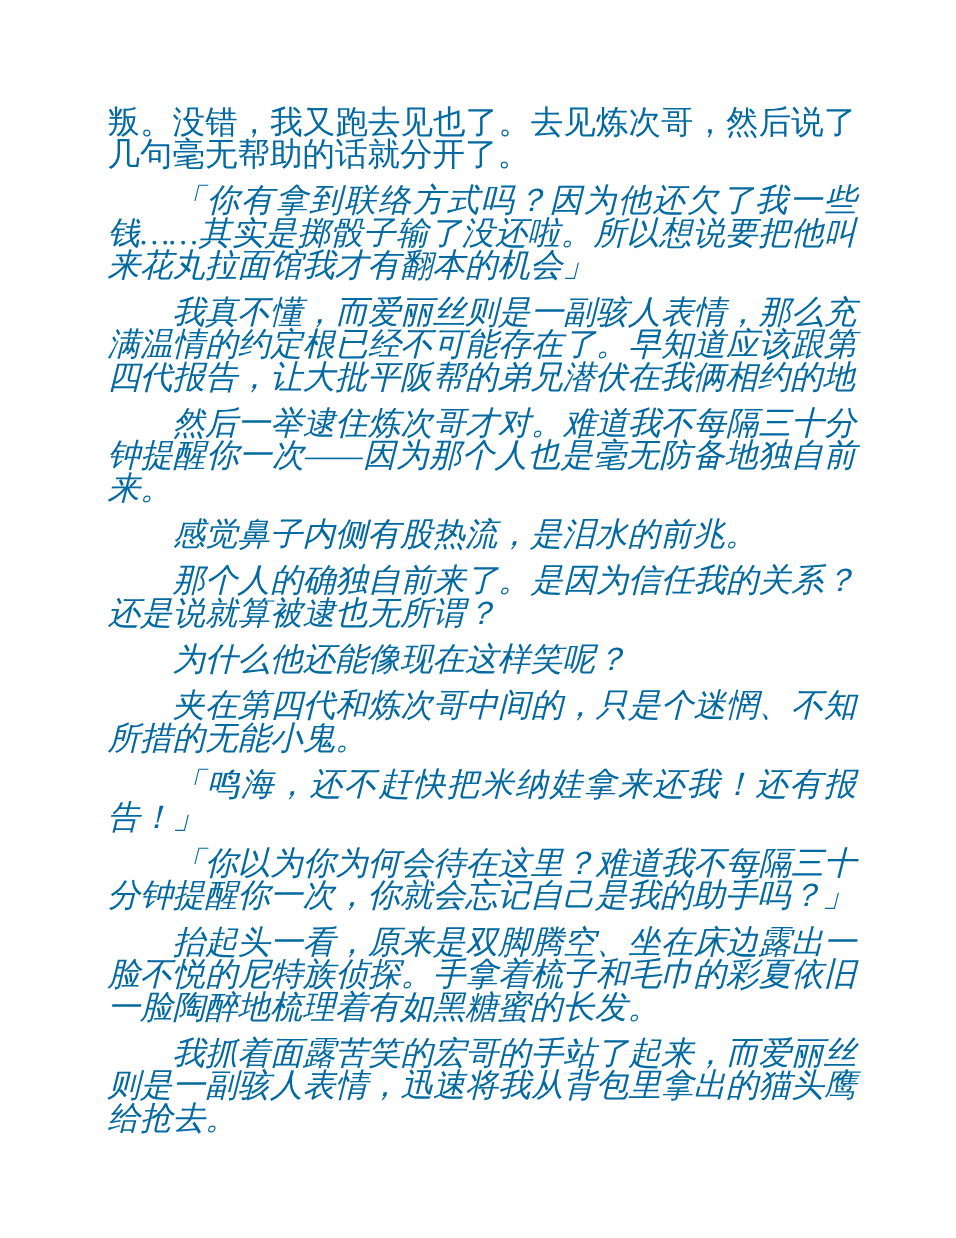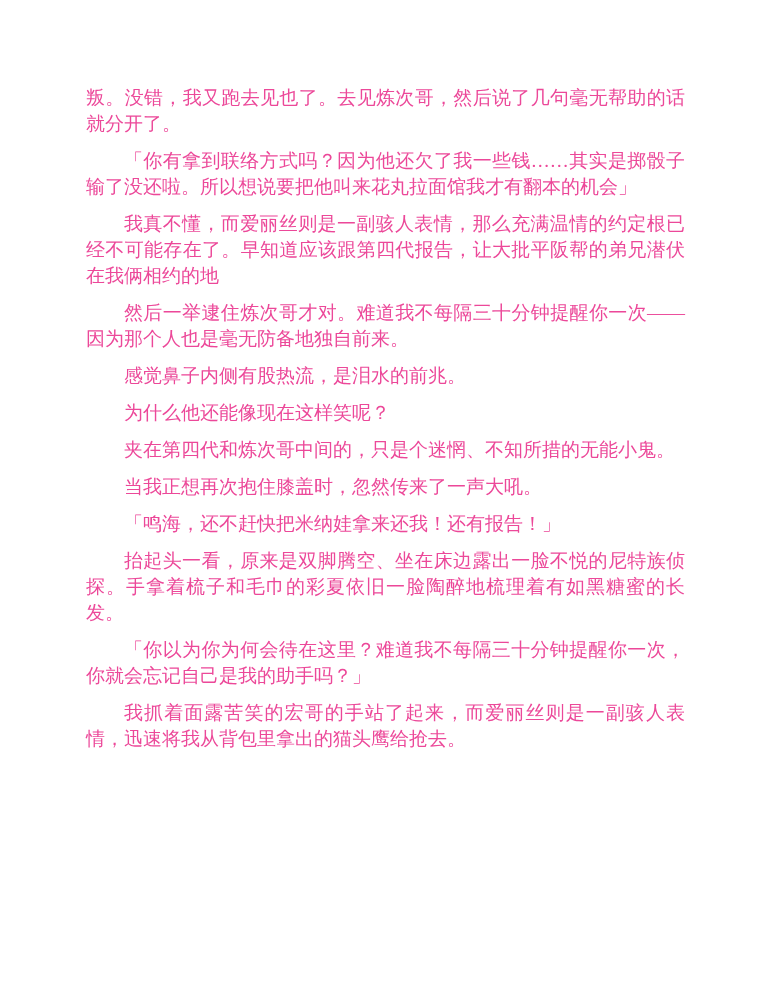--- a/index.html
+++ b/index.html
@@ -12,44 +12,45 @@
       height: 990px;
       overflow: hidden;
       position: relative;
       font-family: "Liberation Serif", "DejaVu Serif", serif;
     }
     .page {
       position: absolute;
       left: 86px;
       top: 85px;
       width: 599px;
-      color: #ec4899;
-      font-size: 19px;
+      color: #0369a1;
+      font-size: 26px;
       line-height: 26px;
       text-align: justify;
       text-justify: inter-character;
       word-break: break-all;
     }
     .page p {
       margin: 0 0 11px 0;
       padding: 0;
     }
     .page p.indent {
       text-indent: 2em;
+      font-style: italic;
     }
   </style>
 </head>
 <body>
 
 <div class="page" id="page-content">
     <p>叛。没错，我又跑去见也了。去见炼次哥，然后说了几句毫无帮助的话就分开了。</p>
     <p class="indent">「你有拿到联络方式吗？因为他还欠了我一些钱……其实是掷骰子输了没还啦。所以想说要把他叫来花丸拉面馆我才有翻本的机会」</p>
     <p class="indent">我真不懂，而爱丽丝则是一副骇人表情，那么充满温情的约定根已经不可能存在了。早知道应该跟第四代报告，让大批平阪帮的弟兄潜伏在我俩相约的地</p>
     <p class="indent">然后一举逮住炼次哥才对。难道我不每隔三十分钟提醒你一次——因为那个人也是毫无防备地独自前来。</p>
     <p class="indent">感觉鼻子内侧有股热流，是泪水的前兆。</p>
+    <p class="indent">那个人的确独自前来了。是因为信任我的关系？还是说就算被逮也无所谓？</p>
     <p class="indent">为什么他还能像现在这样笑呢？</p>
     <p class="indent">夹在第四代和炼次哥中间的，只是个迷惘、不知所措的无能小鬼。</p>
-    <p class="indent">当我正想再次抱住膝盖时，忽然传来了一声大吼。</p>
     <p class="indent">「鸣海，还不赶快把米纳娃拿来还我！还有报告！」</p>
+    <p class="indent">「你以为你为何会待在这里？难道我不每隔三十分钟提醒你一次，你就会忘记自己是我的助手吗？」</p>
     <p class="indent">抬起头一看，原来是双脚腾空、坐在床边露出一脸不悦的尼特族侦探。手拿着梳子和毛巾的彩夏依旧一脸陶醉地梳理着有如黑糖蜜的长发。</p>
-    <p class="indent">「你以为你为何会待在这里？难道我不每隔三十分钟提醒你一次，你就会忘记自己是我的助手吗？」</p>
     <p class="indent">我抓着面露苦笑的宏哥的手站了起来，而爱丽丝则是一副骇人表情，迅速将我从背包里拿出的猫头鹰给抢去。</p>
   </div>
 
 </body></html>

